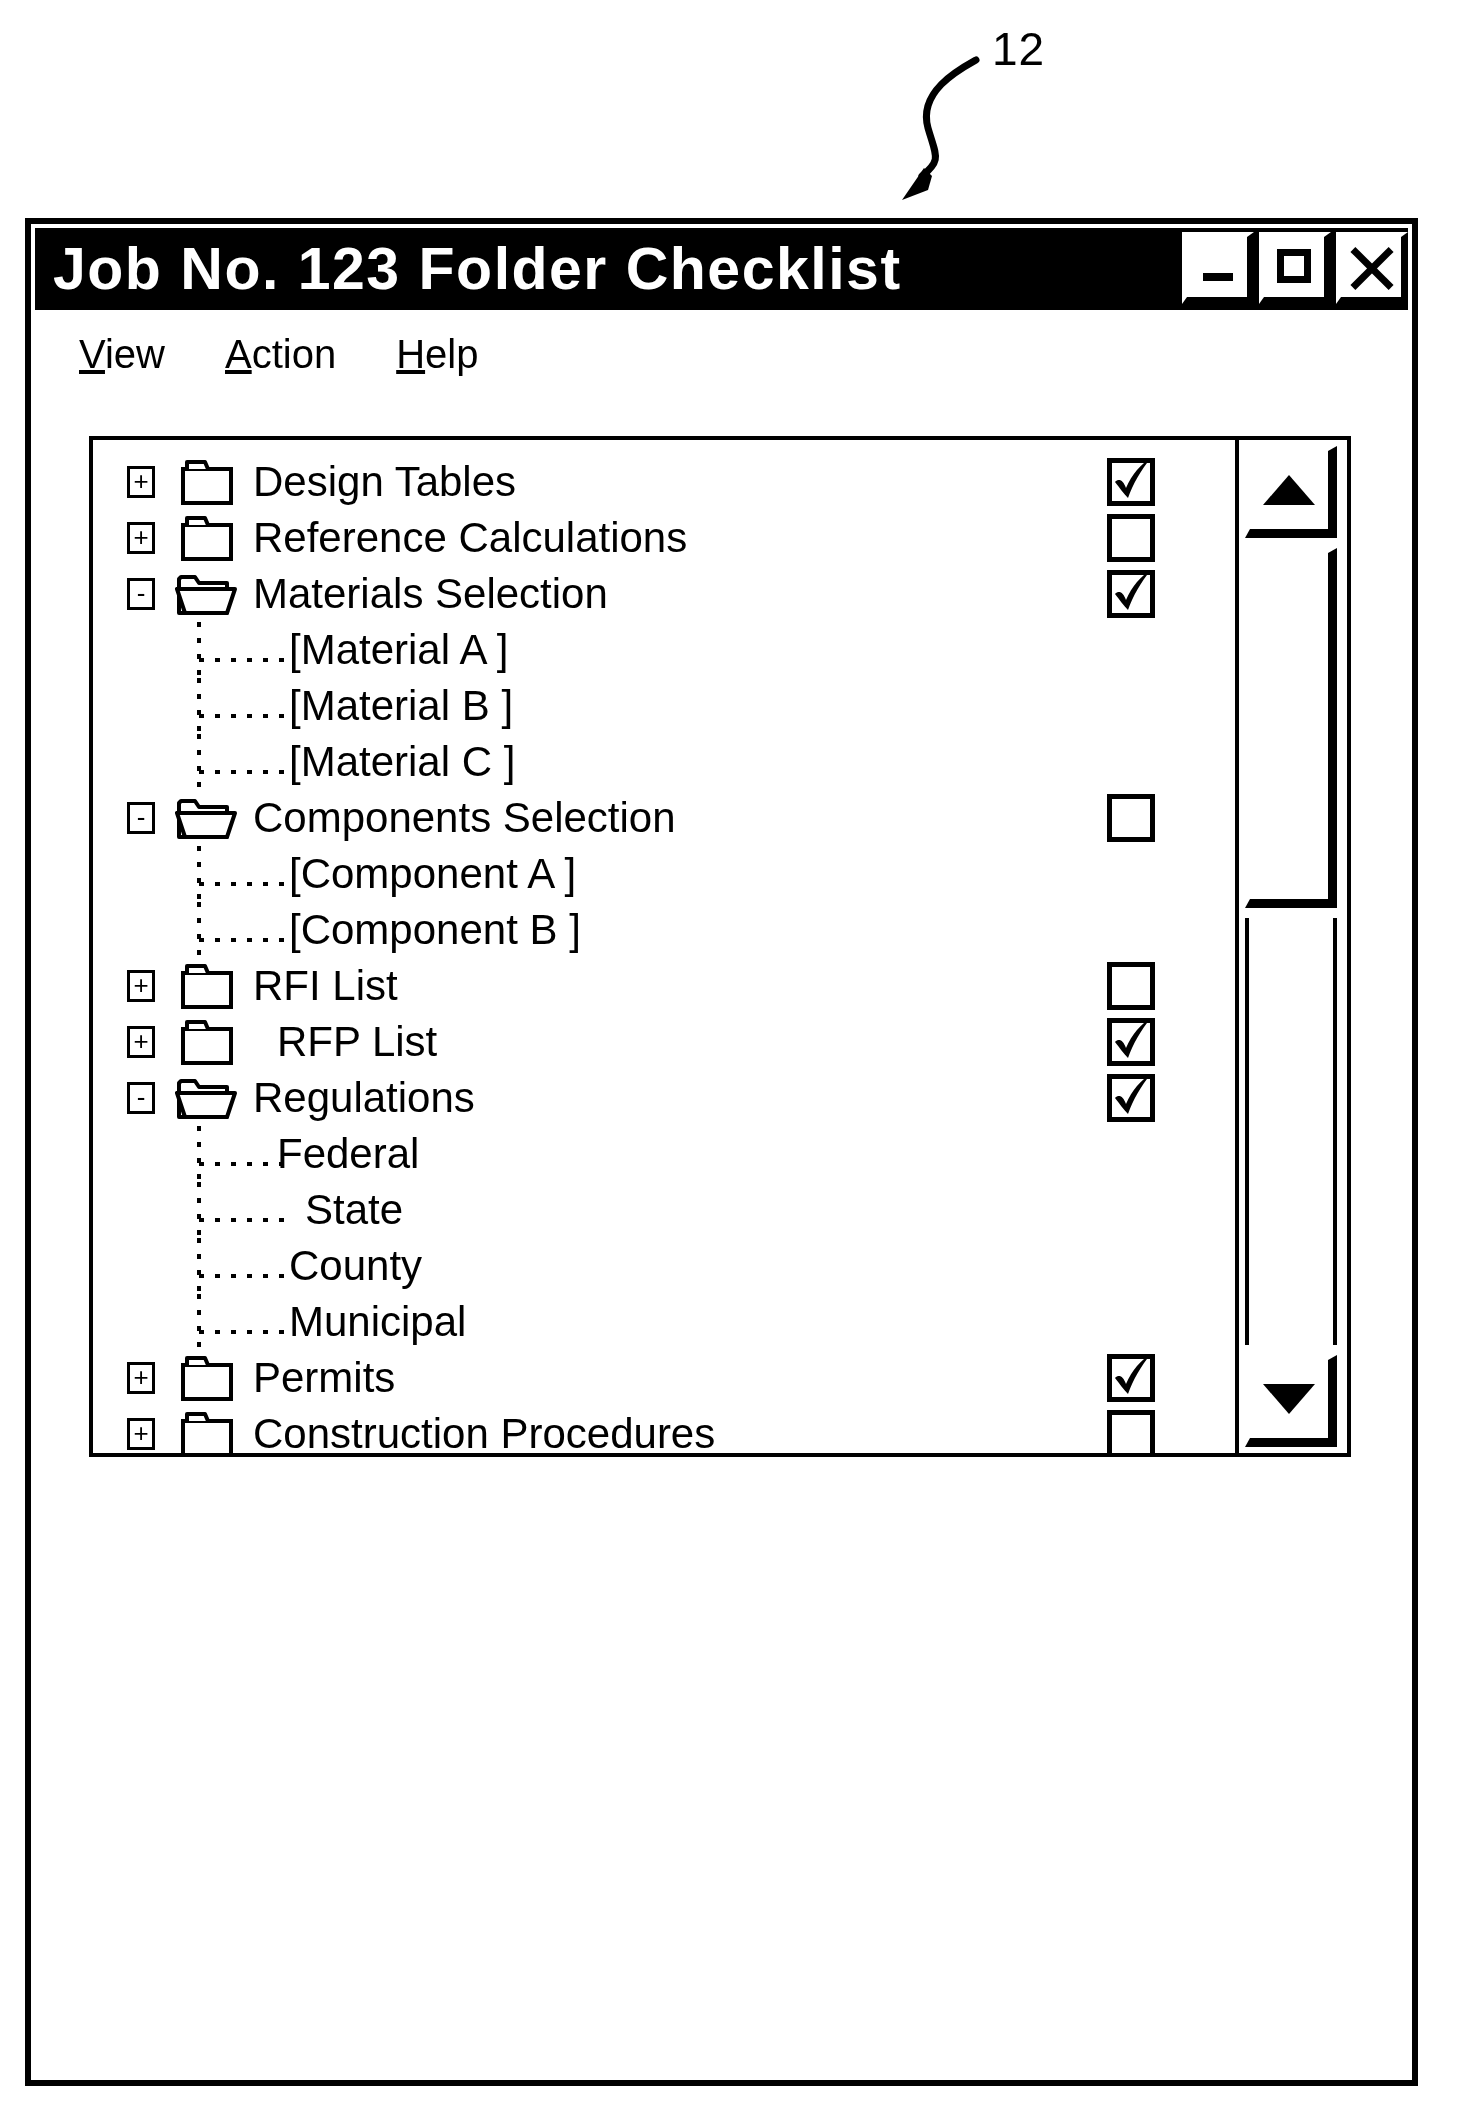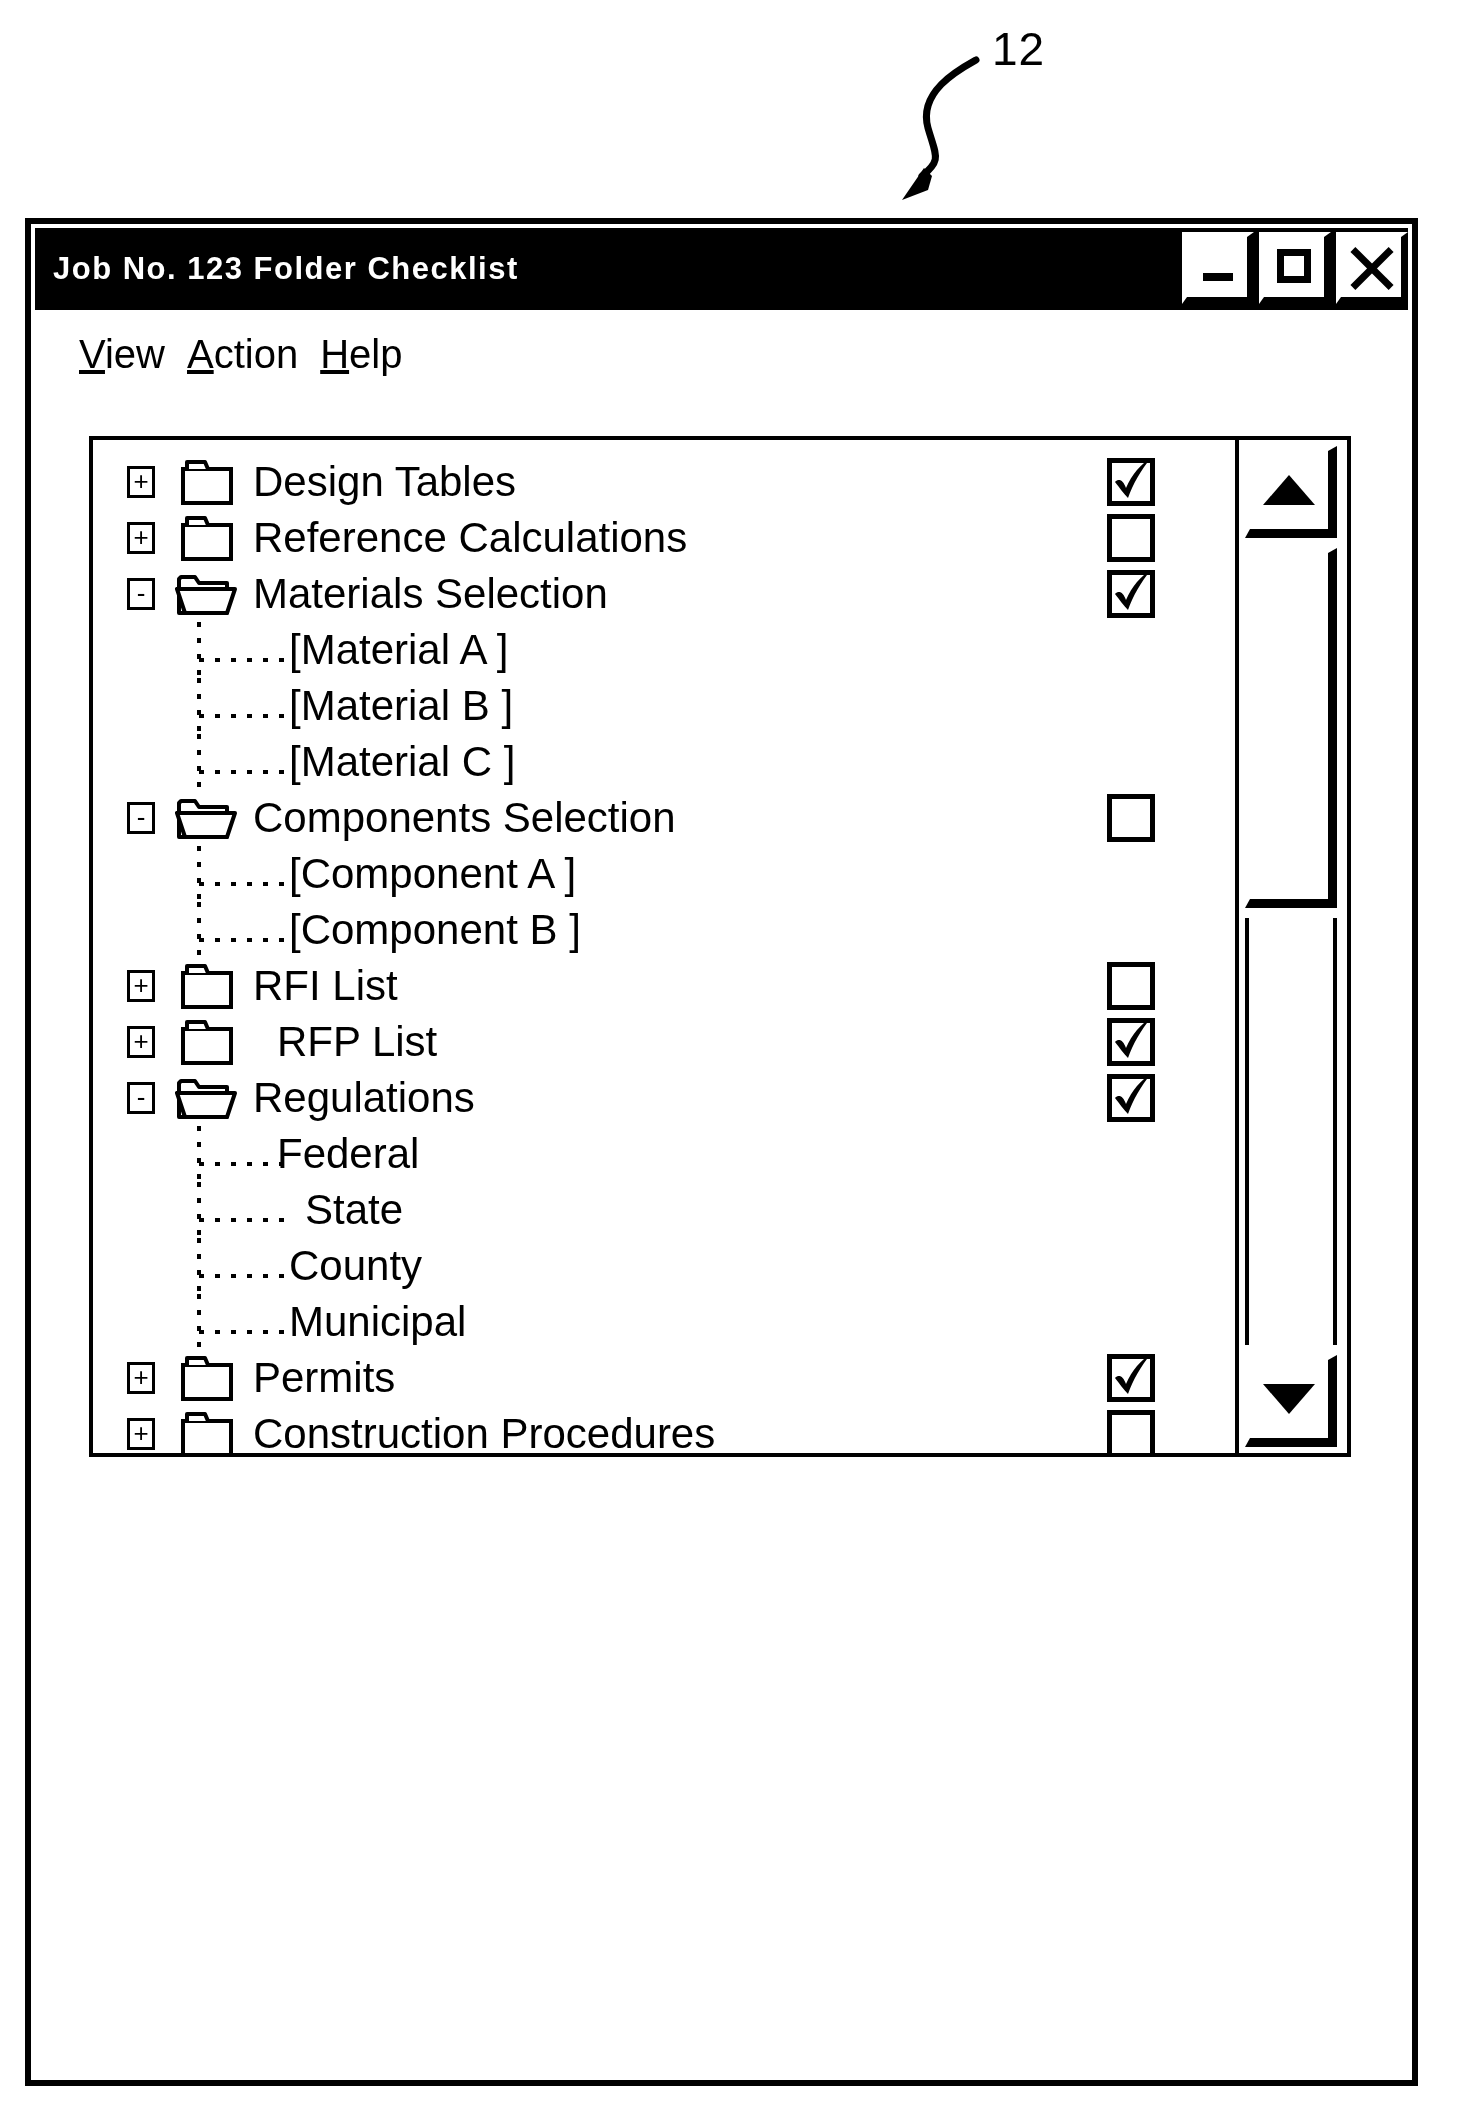--- a/index.html
+++ b/index.html
@@ -50,21 +50,21 @@
   #titlebar {
     position: relative;
     height: 82px;
     background: #000000;
     display: flex;
     align-items: center;
     margin: 4px 4px 0 4px;
   }
   #title-text {
     color: #ffffff;
-    font-size: 31px;
+    font-size: 59px;
     font-weight: bold;
     letter-spacing: 1.5px;
     padding-left: 18px;
     white-space: nowrap;
     font-family: "Liberation Sans", sans-serif;
   }
   #window-buttons {
     position: absolute;
     right: 0px;
     top: 0px;
@@ -107,21 +107,21 @@
     width: 54px; height: 7px; background: #000;
   }
   .x-line.a { transform: rotate(45deg); }
   .x-line.b { transform: rotate(-45deg); }
 
   
   #menubar {
     display: flex;
     align-items: center;
     padding: 22px 0 18px 48px;
-    gap: 22px;
+    gap: 60px;
   }
   .menu-item {
     font-size: 40px;
     color: #000;
     white-space: nowrap;
     font-family: "Liberation Sans", sans-serif;
   }
   .menu-item .mn { text-decoration: underline; }
 
   

